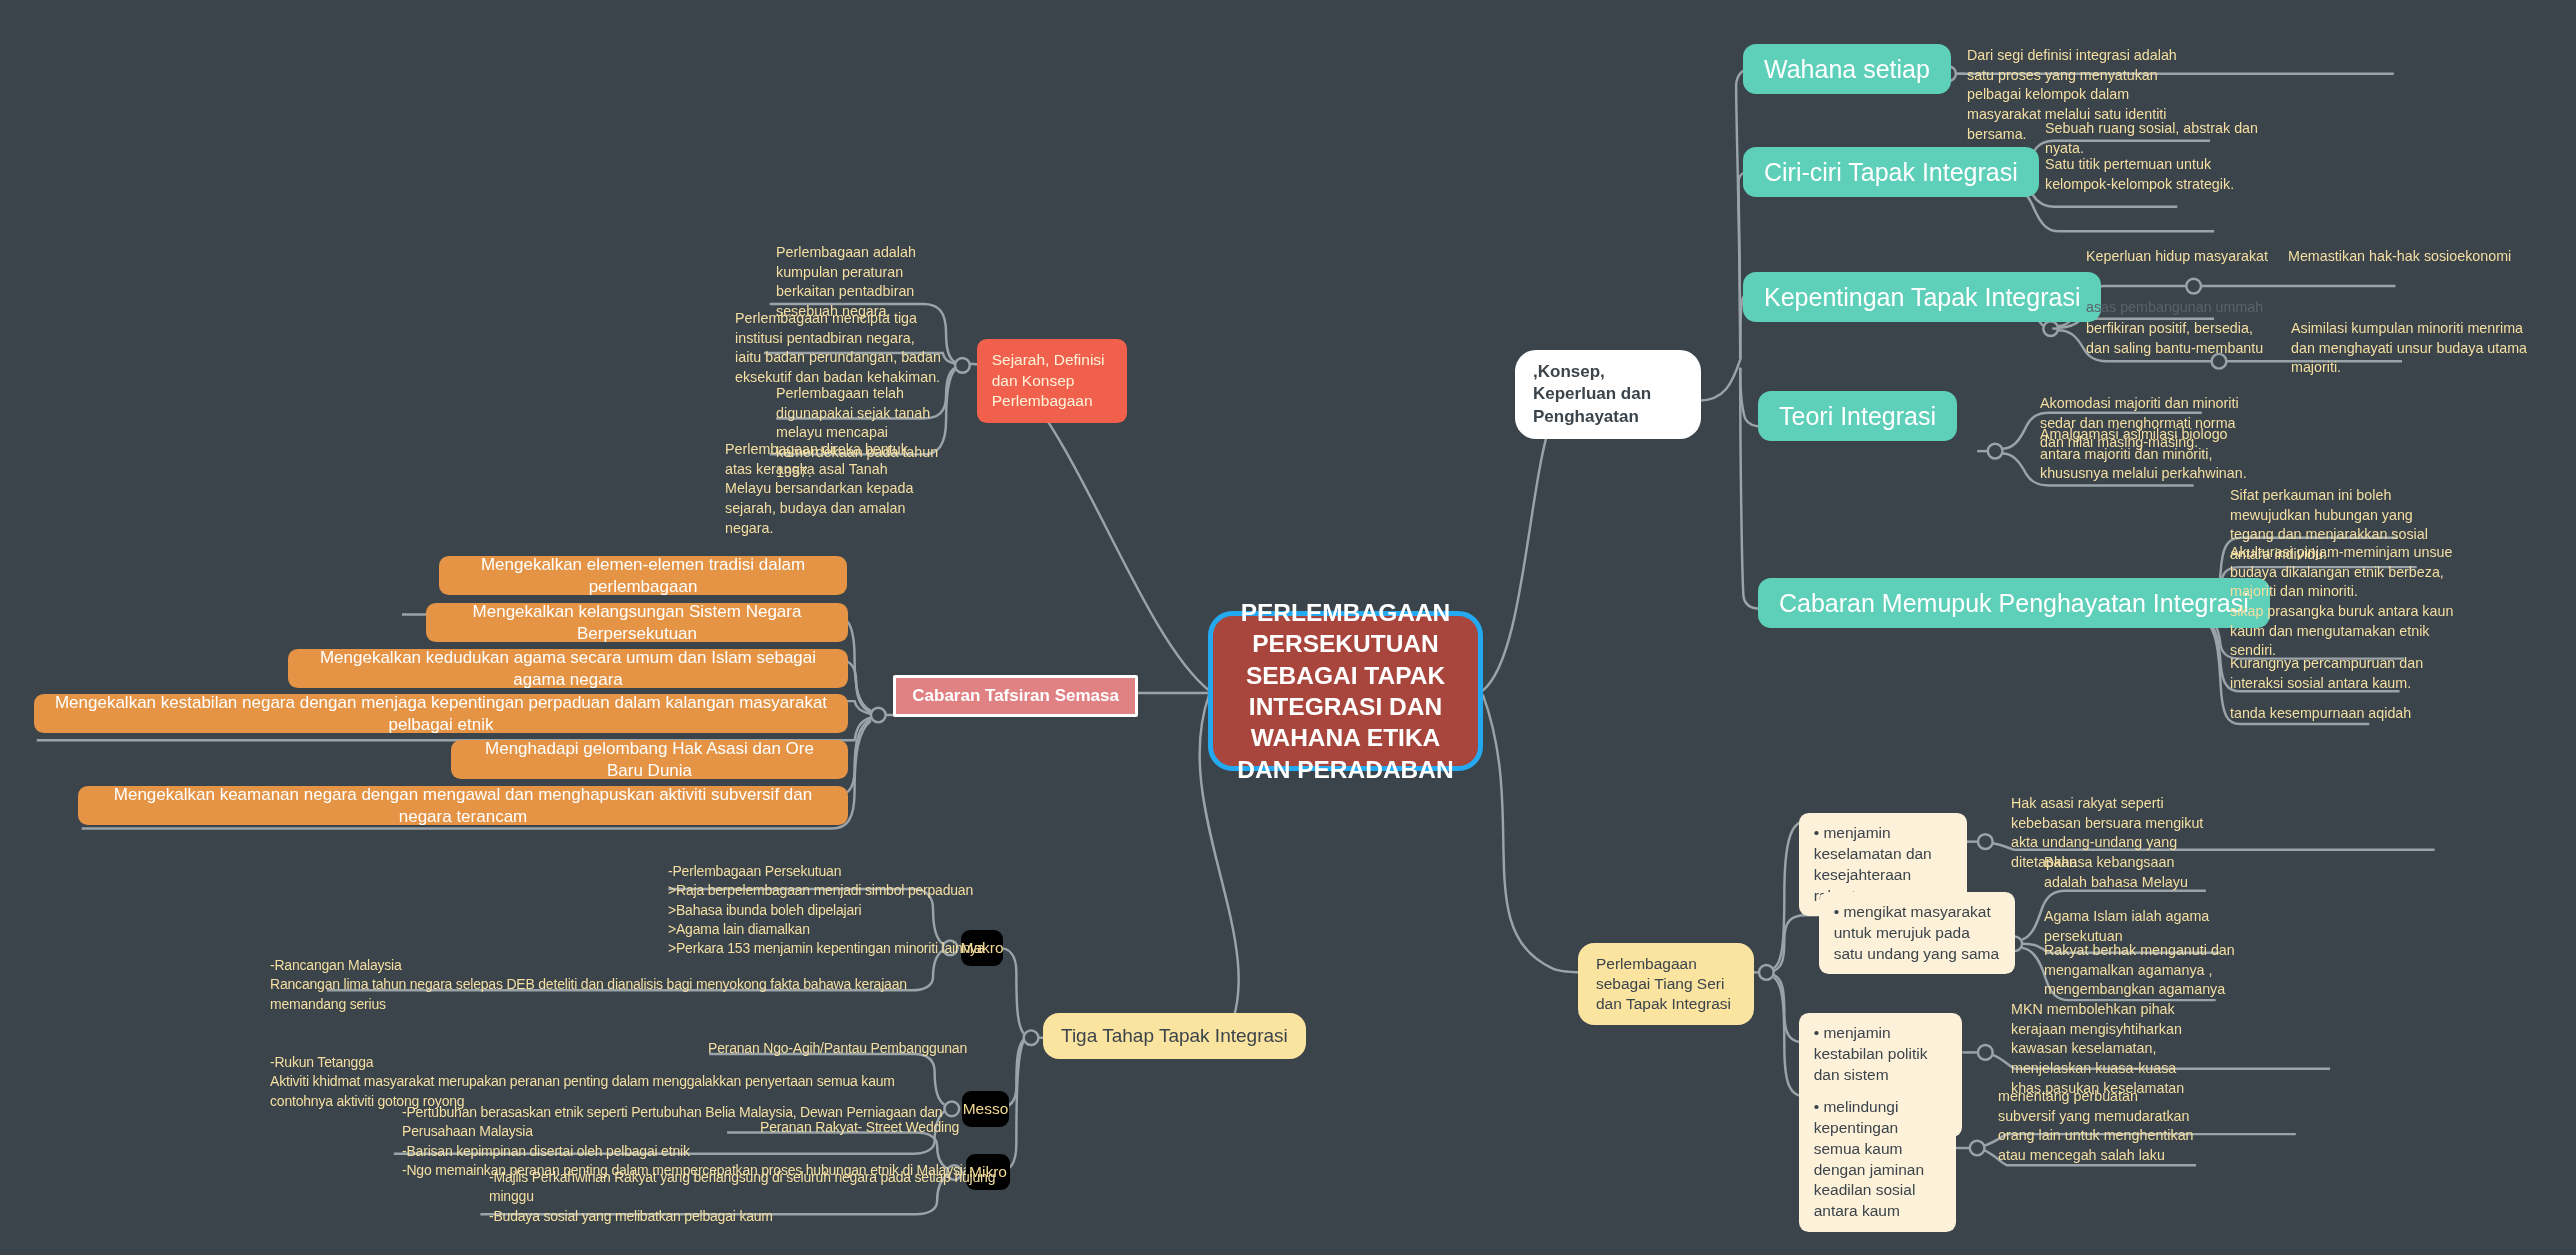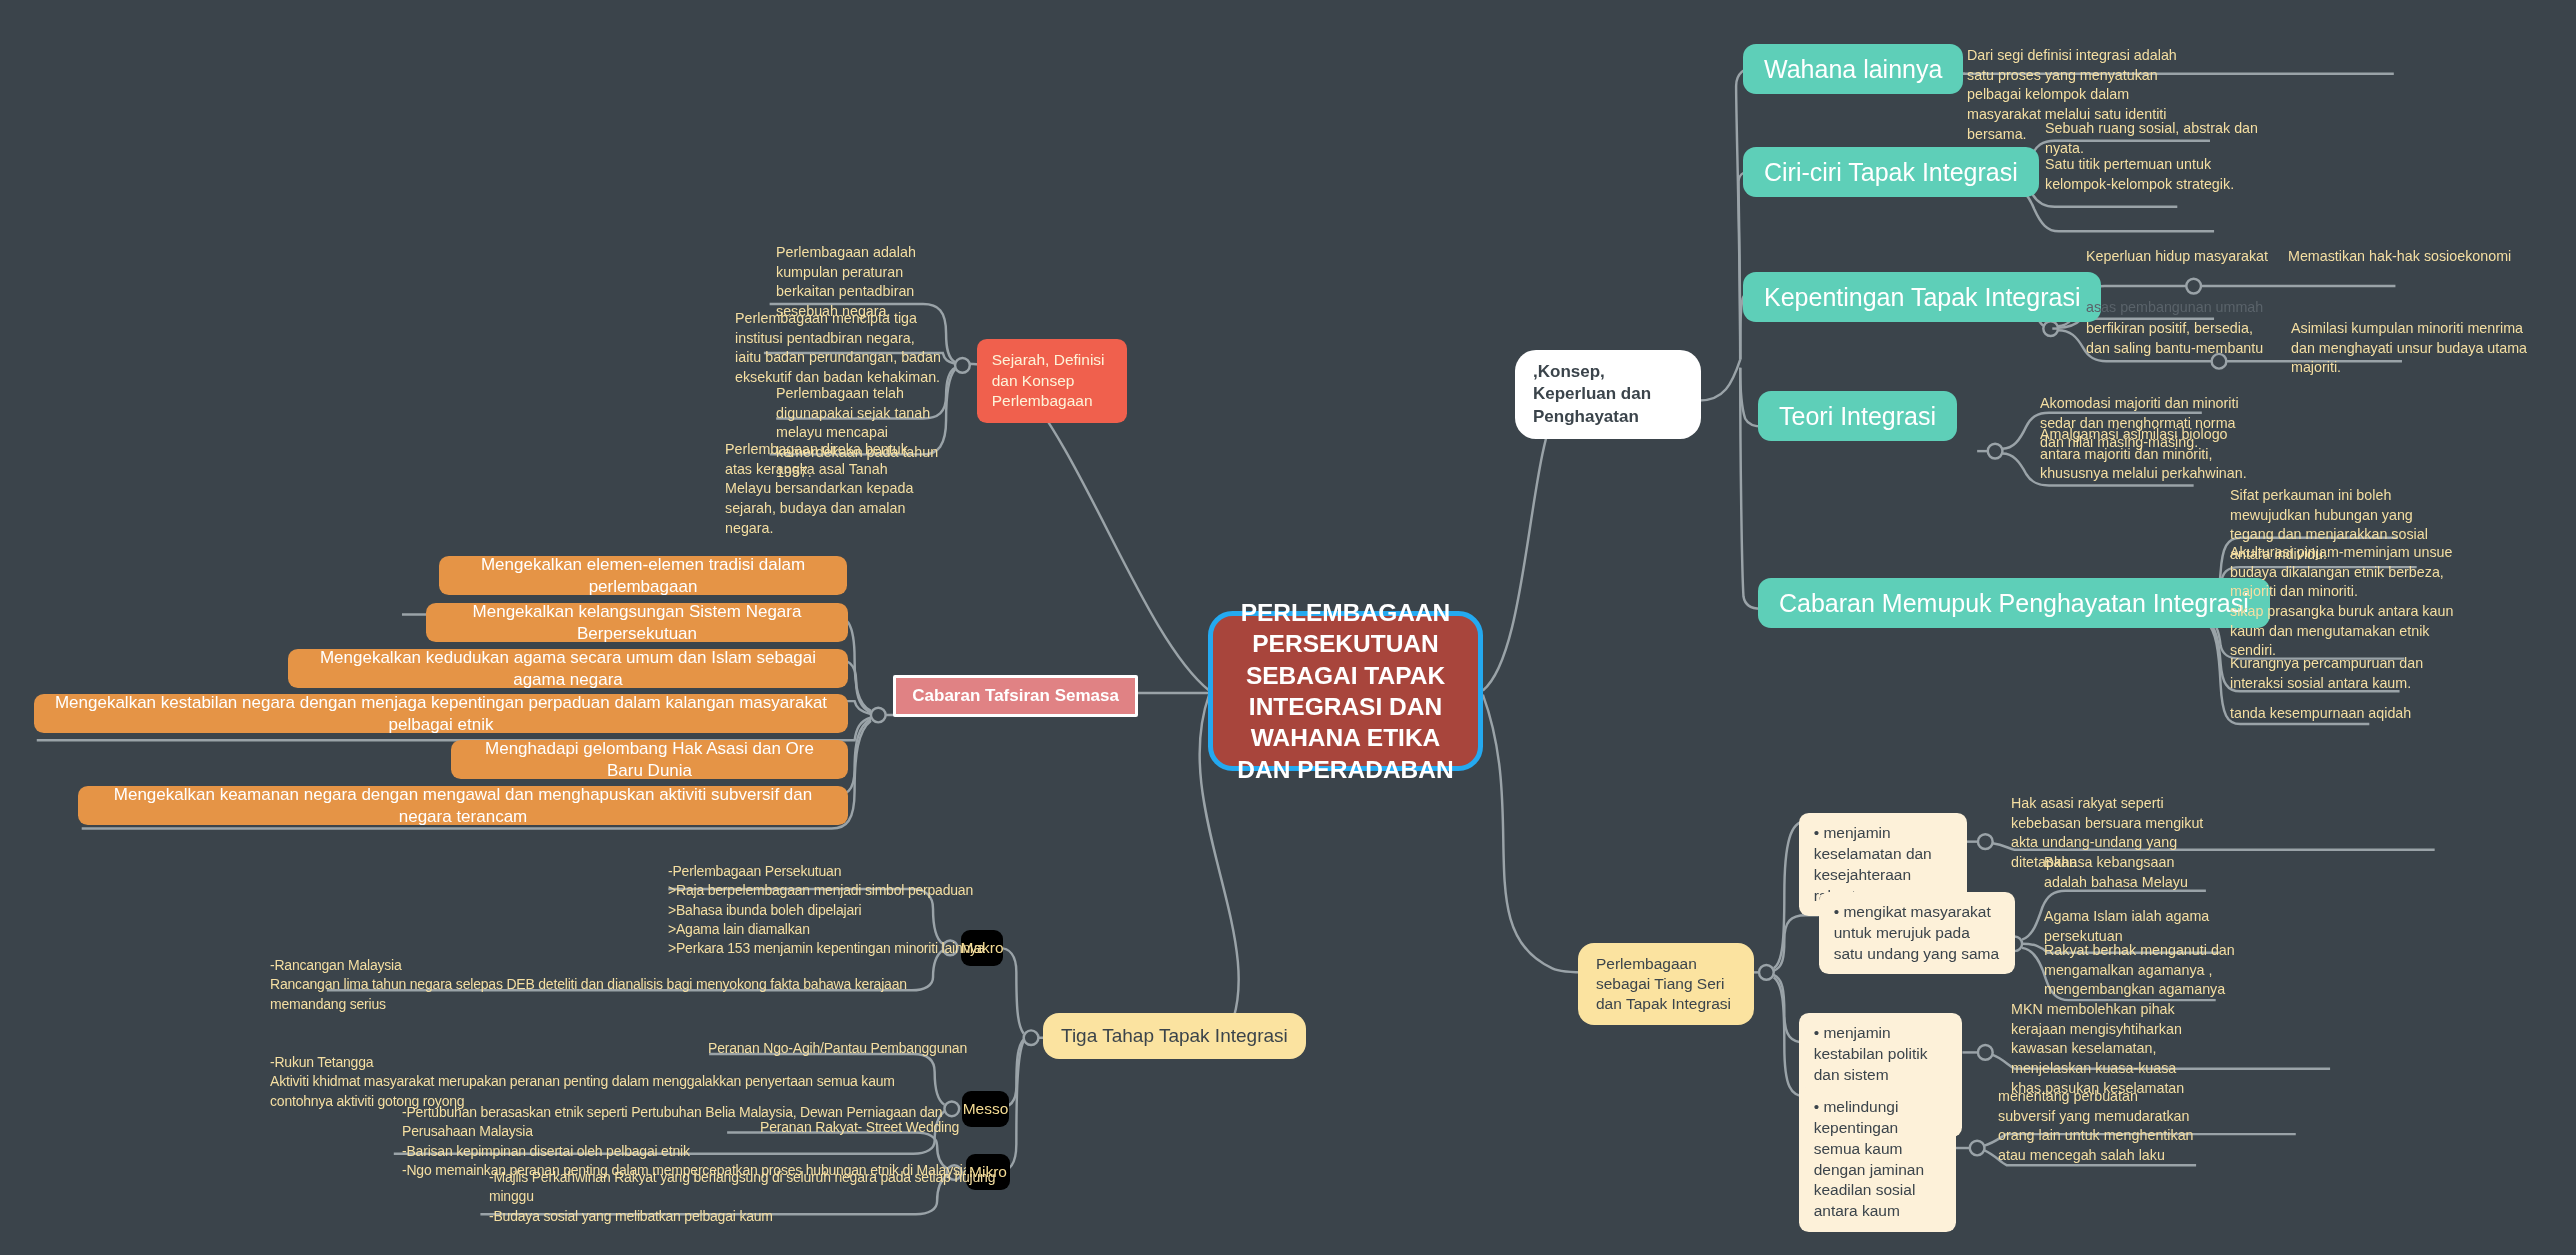--- a/index.html
+++ b/index.html
@@ -258,21 +258,21 @@
 
   <div class="node central" style="left:1208px; top:611px; width:275px; height:160px;">
     <span>PERLEMBAGAAN PERSEKUTUAN SEBAGAI TAPAK INTEGRASI DAN WAHANA ETIKA DAN PERADABAN</span>
   </div>
 
   <div class="node white-node" style="left:1515px; top:350px; width:186px;">
     <span>,Konsep, Keperluan dan Penghayatan</span>
   </div>
 
   <div class="node teal" style="left:1743px; top:44px;">
-    <span>Wahana lainnya</span>
+    <span>Wahana setiap</span>
   </div>
   <div class="note" style="left:1967px; top:46px; width:212px;">Dari segi definisi integrasi adalah satu proses yang menyatukan pelbagai kelompok dalam masyarakat melalui satu identiti bersama.</div>
 
   <div class="node teal" style="left:1743px; top:147px;">
     <span>Ciri-ciri Tapak Integrasi</span>
   </div>
   <div class="note" style="left:2045px; top:119px; width:253px;">Sebuah ruang sosial, abstrak dan nyata.</div>
   <div class="note" style="left:2045px; top:155px; width:221px;">Satu titik pertemuan untuk kelompok-kelompok strategik.</div>
 
   <div class="node teal" style="left:1743px; top:272px;">

